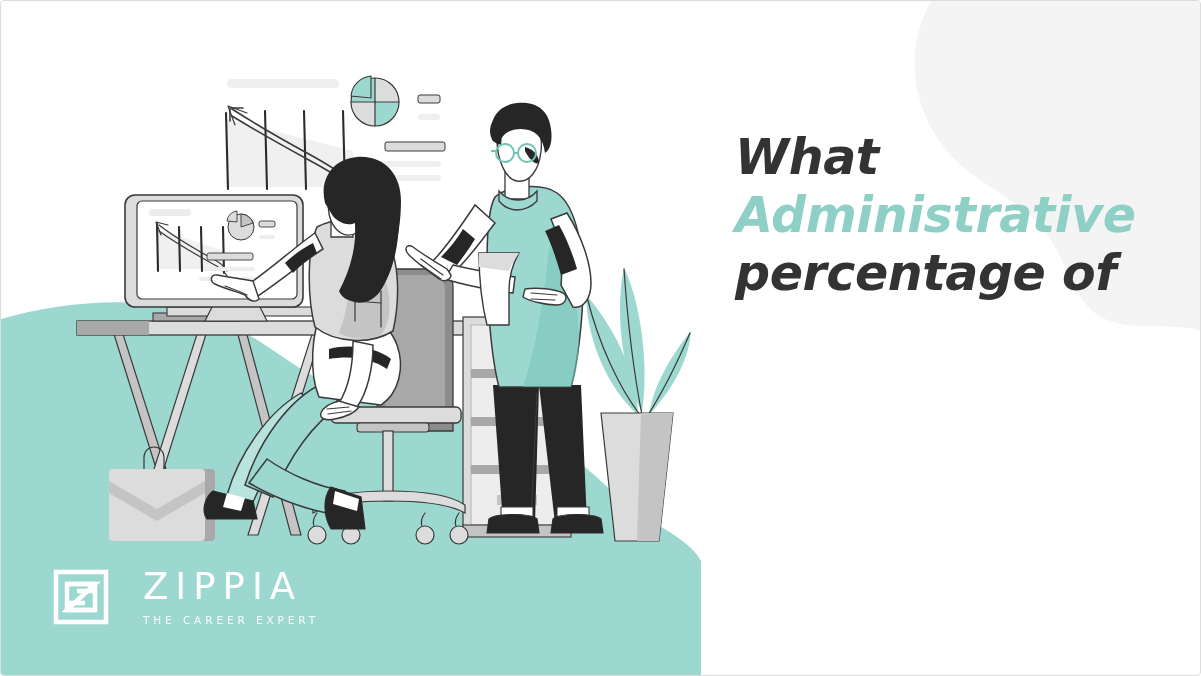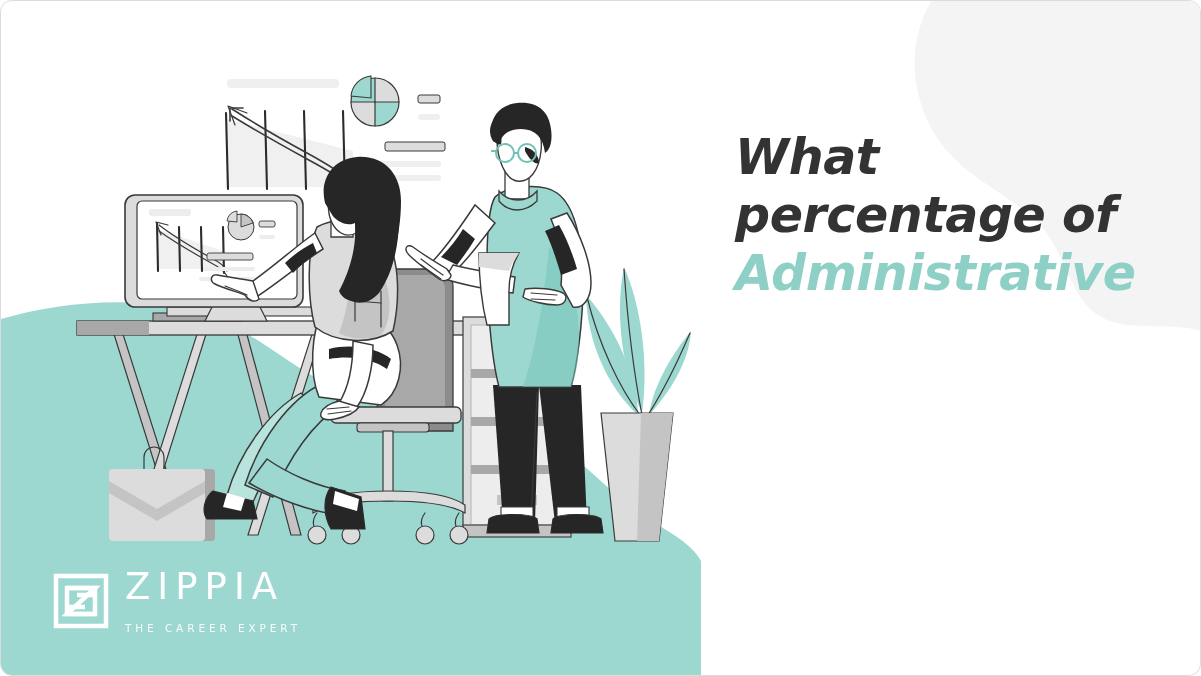--- a/index.html
+++ b/index.html
@@ -14,21 +14,21 @@
     font-family: "DejaVu Sans", sans-serif;
     overflow: hidden;
   }
 
   #card {
     position: relative;
     width: 1201px;
     height: 676px;
     box-sizing: border-box;
     background: #ffffff;
-    border-radius: 12px;
+    border-radius: 4px;
     border: 1px solid #dcdcdc;
     overflow: hidden;
   }
 
   
   .layer {
     position: absolute;
     top: 0; left: 0;
     width: 1201px;
     height: 676px;
@@ -55,21 +55,21 @@
   .hl-accent { color: #8ed0c6; }
   .hl-gap { height: 16px; }
 
   
   #logo {
     position: absolute;
     left: 52px;
     top: 566px;
     display: flex;
     align-items: center;
-    gap: 16px;
+    gap: 34px;
   }
   #logo-mark { width: 56px; height: 56px; display: block; }
   #logo-words {
     display: flex;
     flex-direction: column;
     justify-content: center;
   }
   #logo-name {
     color: #ffffff;
     font-family: "DejaVu Sans", sans-serif;
@@ -77,21 +77,21 @@
     font-size: 37px;
     letter-spacing: 7px;
     line-height: 40px;
   }
   #logo-tagline {
     color: #ffffff;
     font-family: "DejaVu Sans", sans-serif;
     font-size: 10.5px;
     letter-spacing: 3.9px;
     line-height: 14px;
-    margin-top: 14px;
+    margin-top: 6px;
     opacity: 0.93;
   }
 </style>
 </head>
 <body>
 
 <div id="card">
 
   <svg class="layer" viewBox="0 0 1201 676" preserveAspectRatio="none">
     <path d="M930 0 C 905 45 910 95 935 135 C 962 178 1010 192 1040 225
@@ -394,22 +394,22 @@
       <circle cx="504" cy="152" r="9" fill="none" stroke="#6fc2b5" stroke-width="2"></circle>
       <circle cx="526" cy="152" r="9" fill="none" stroke="#6fc2b5" stroke-width="2"></circle>
       <line x1="513" y1="152" x2="517" y2="152" stroke="#6fc2b5" stroke-width="2"></line>
       <line x1="495" y1="150" x2="490" y2="150" stroke="#6fc2b5" stroke-width="2"></line>
     </g>
 
   </svg>
 
   <div id="headline">
     <div class="hl-line hl-dark">What</div>
+    <div class="hl-line hl-accent">Administrative</div>
     <div class="hl-line hl-dark">percentage of</div>
-    <div class="hl-line hl-accent">Administrative</div>
     <div class="hl-gap"></div>
   </div>
 
   <div id="logo">
     <svg id="logo-mark" viewBox="0 0 56 56">
       <rect x="3" y="3" width="50" height="50" fill="none" stroke="#ffffff" stroke-width="4.5"></rect>
       <path d="M14 15 L 42 15 L 42 22 L 24 22 L 42 22 L 42 41 L 14 41 L 14 34 L 32 34 L 14 34 Z" fill="none" stroke="#ffffff" stroke-width="4.5" stroke-linejoin="miter"></path>
       <path d="M14 15 L 42 15 L 14 41 L 42 41" fill="none" stroke="#ffffff" stroke-width="4.5"></path>
     </svg>
     <div id="logo-words">

